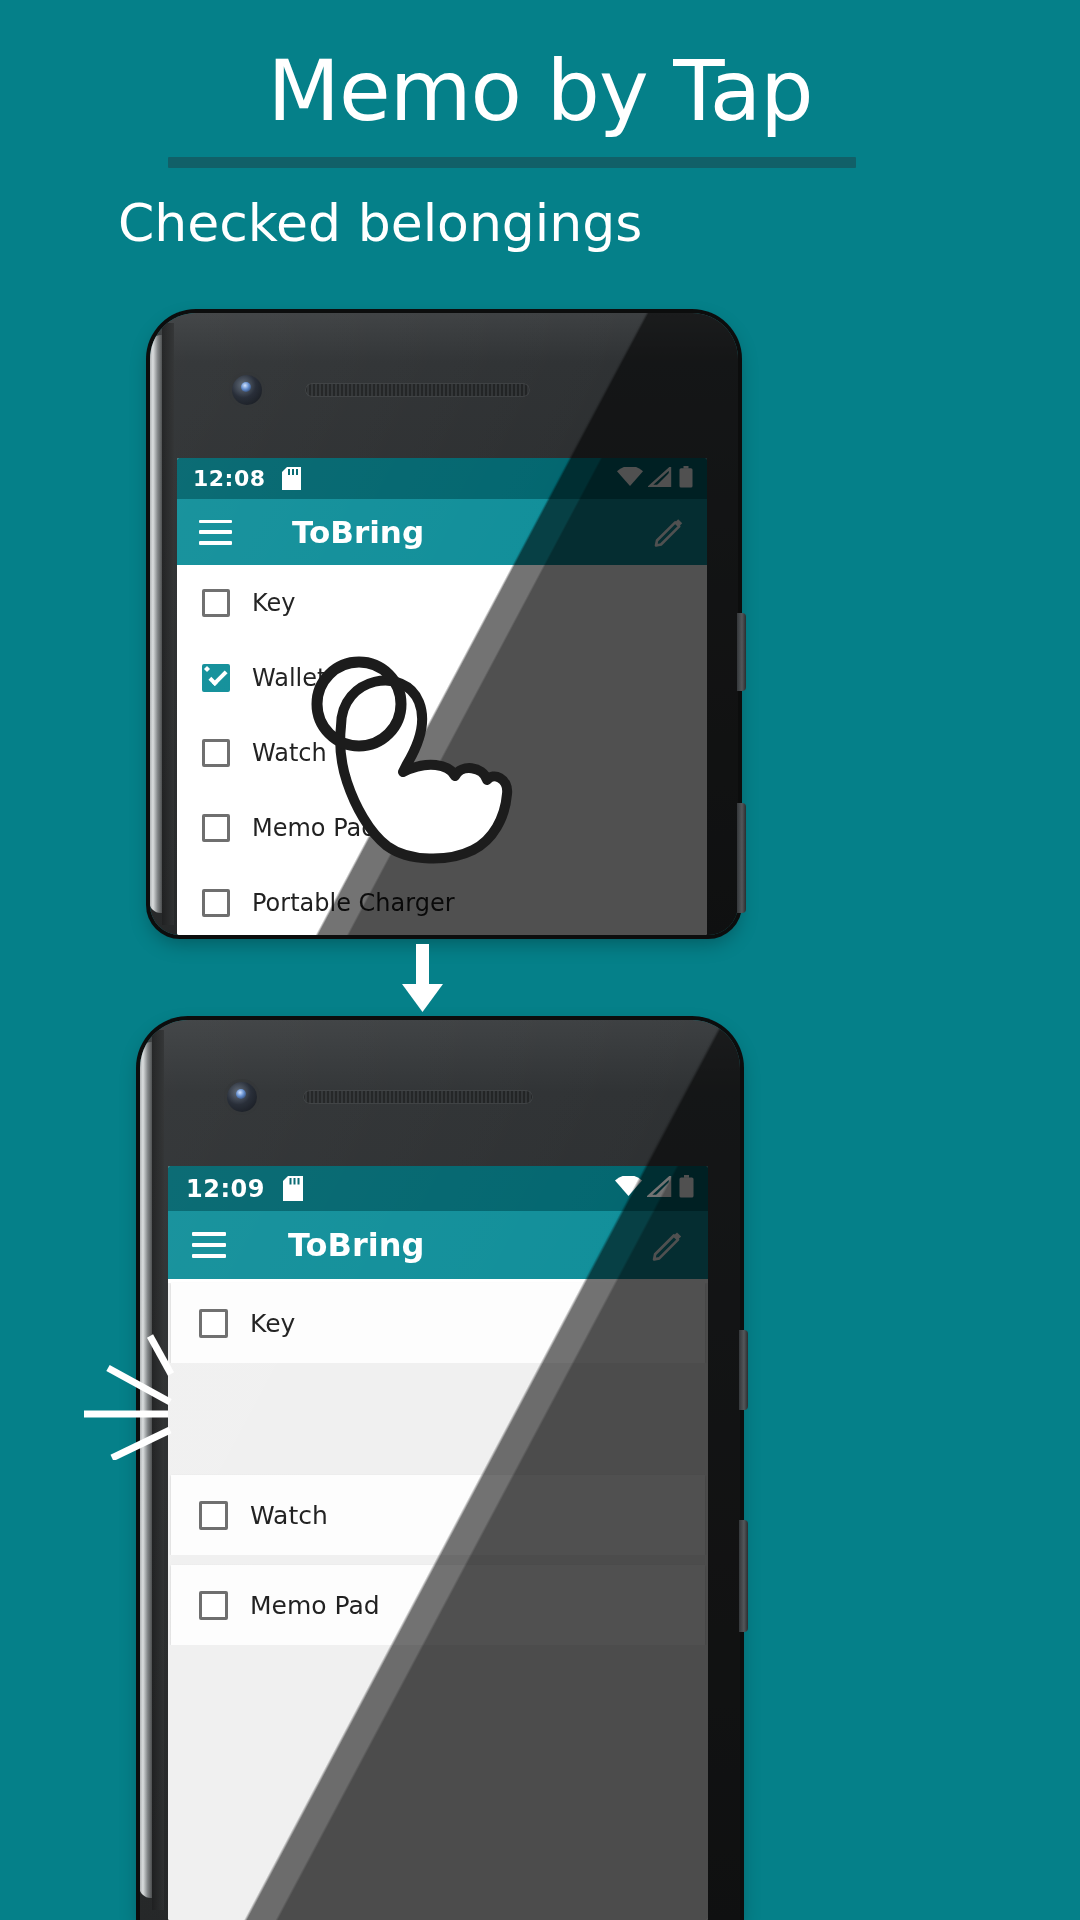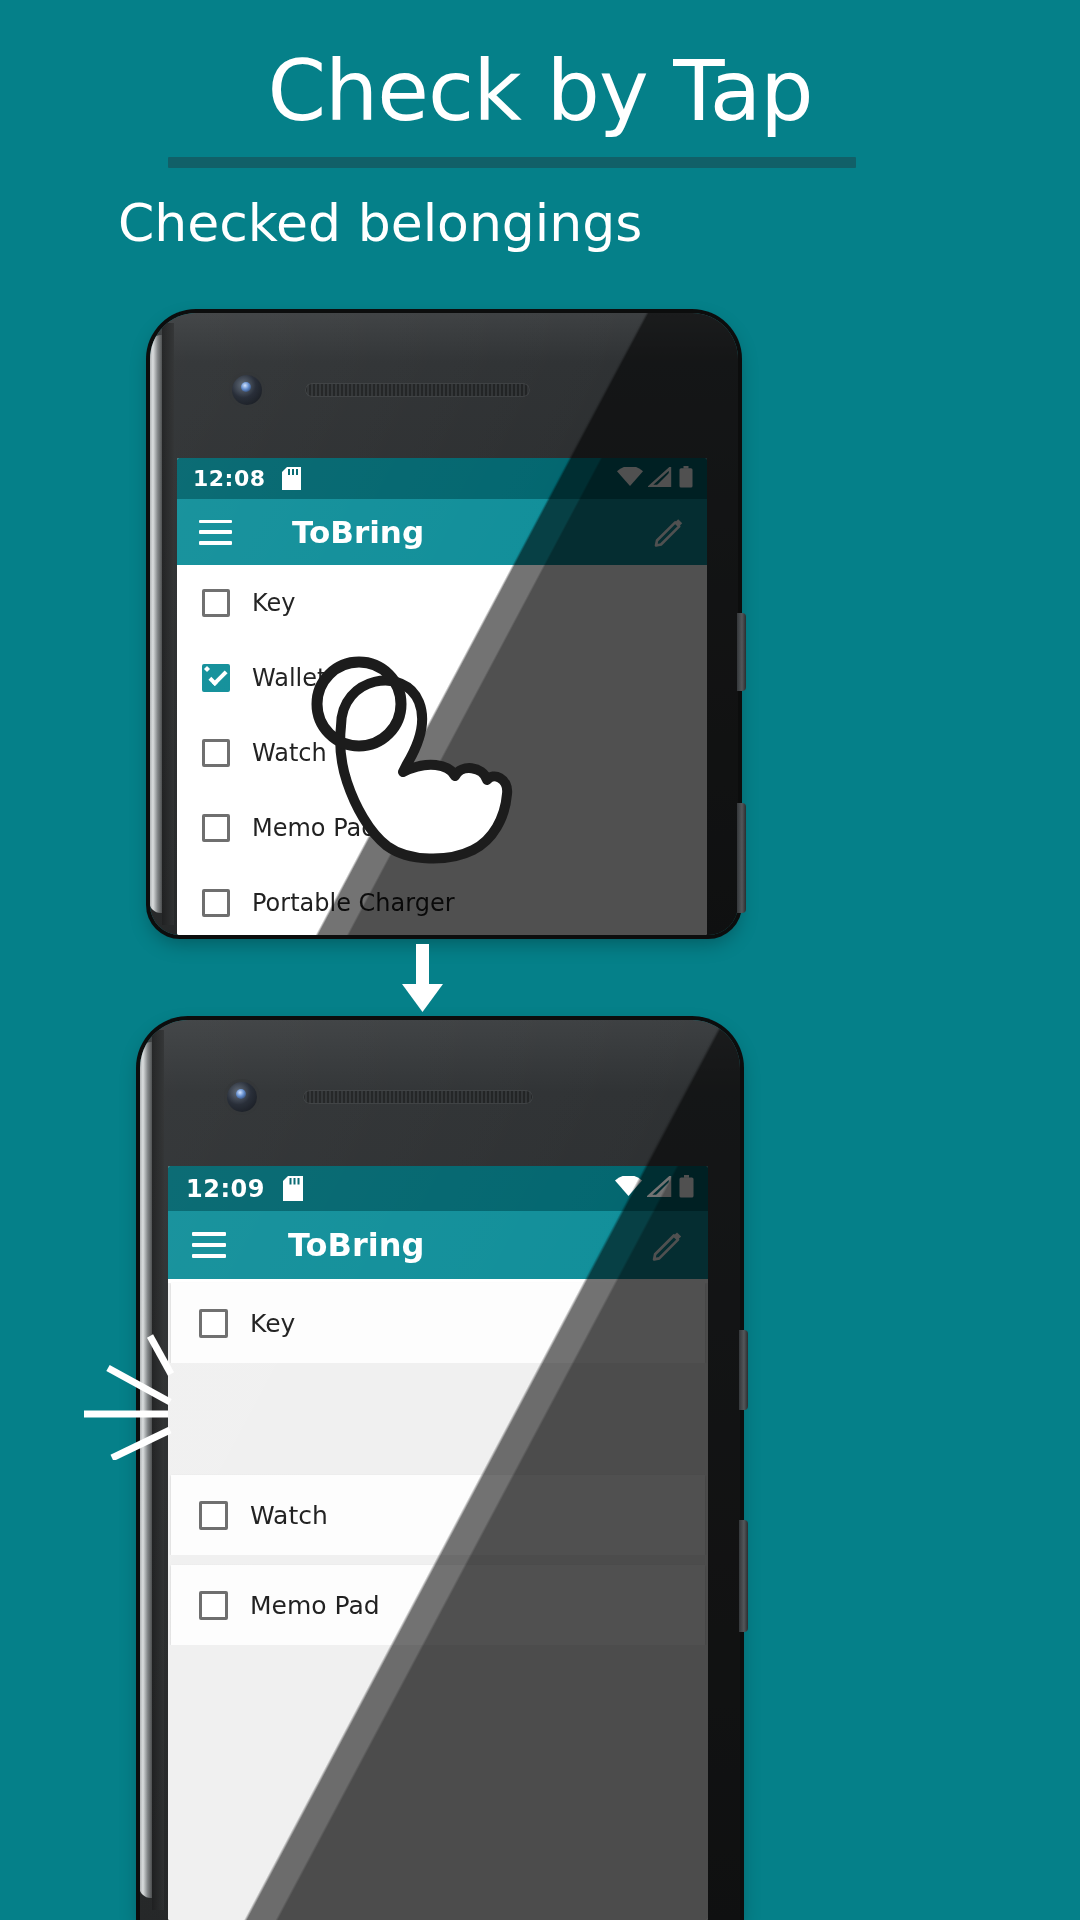--- a/index.html
+++ b/index.html
@@ -136,21 +136,21 @@
     background:#fdfdfd; display:flex; align-items:center;
     box-shadow:0 1px 2px rgba(0,0,0,.16);
   }
   .gap { background:#f0f0f0; }
 </style>
 </head>
 <body>
 
 <div class="page">
 
-  <div class="headline">Check by Tap</div>
+  <div class="headline">Memo by Tap</div>
   <div class="headline-rule"></div>
   <div class="subline">
     <span class="l1">Checked belongings</span>
   </div>
 
   <div class="phone" style="left:150px; top:313px; width:588px; height:622px;">
     <div class="phone-body">
 
       <div class="cam" style="left:82px; top:62px;"></div>
       <div class="notch-speaker" style="left:155px; top:70px; width:225px;"></div>

